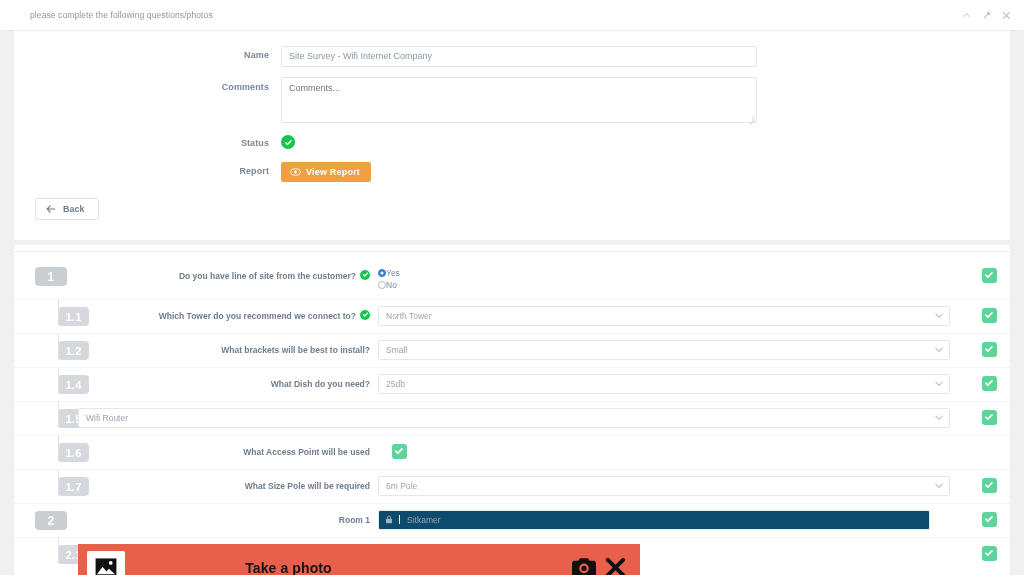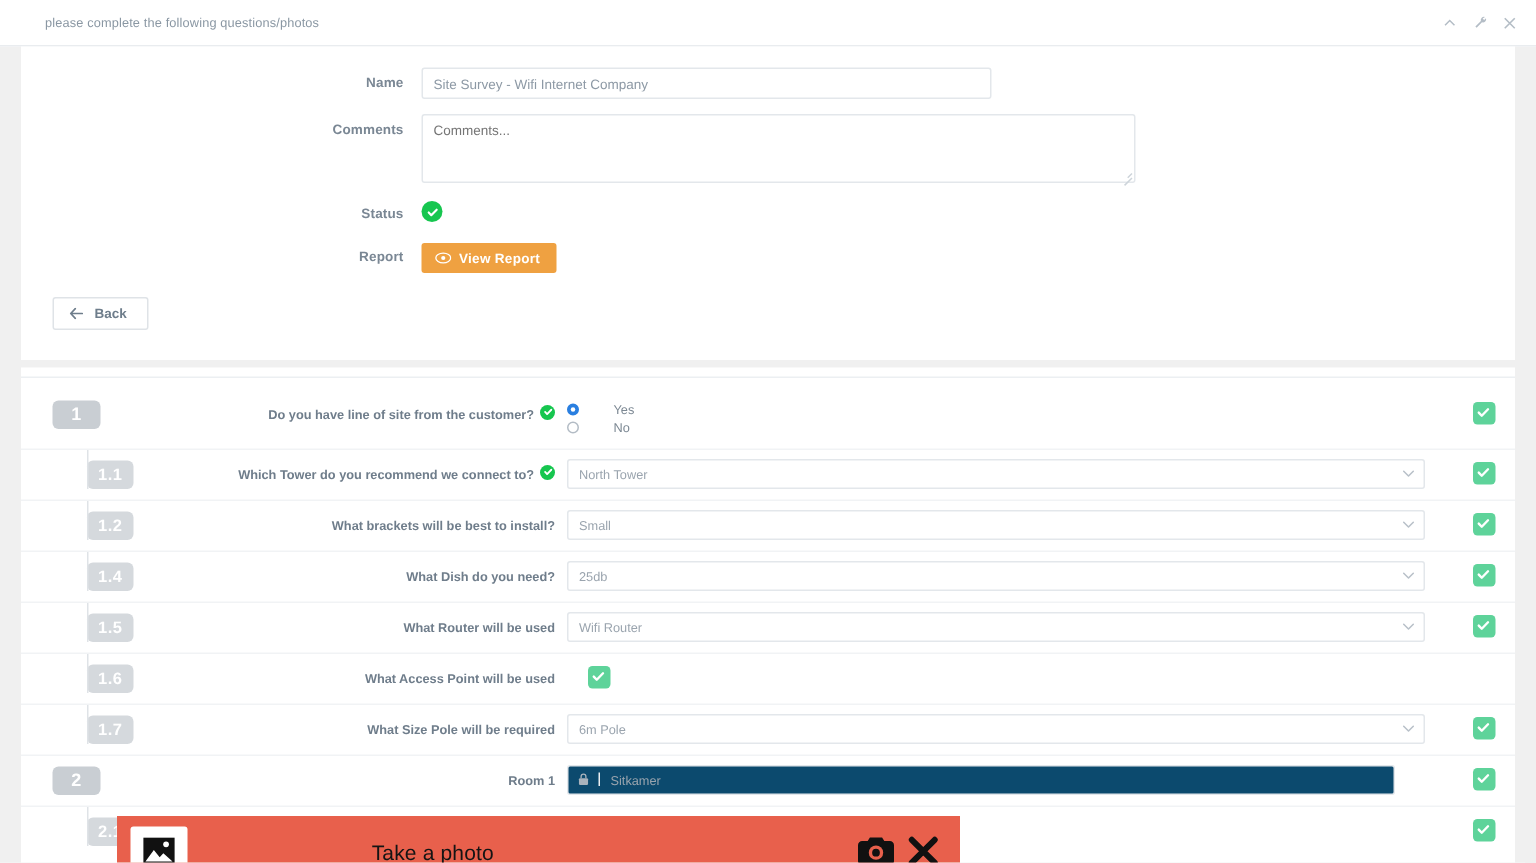--- a/index.html
+++ b/index.html
@@ -44,21 +44,21 @@
     padding-right: 12px;
     font-size: 9px;
     font-weight: bold;
     color: #7a8794;
     padding-top: 5px;
     letter-spacing: .1px;
   }
   .fctl { flex: 1; }
 
   .txtinput {
-    width: 380px;
+    width: 476px;
     height: 21px;
     border: 1px solid #e3e7eb;
     border-radius: 2px;
     font-size: 9px;
     color: #8d99a5;
     padding: 0 7px;
     background: #fff;
     font-family: "Liberation Sans", sans-serif;
     line-height: 19px;
   }
@@ -195,21 +195,21 @@
     color: #9aa4ae;
     cursor: pointer;
   }
   .selectbox .chev {
     position: absolute; right: 6px; top: 50%; transform: translateY(-50%);
     color: #b9c1c9;
   }
   .selectbox .chev svg { display: block; }
 
   .radio-group { display: flex; flex-direction: column; gap: 2px; padding-top: 2px; }
-  .radio-item { display: flex; align-items: center; gap: 23px; font-size: 8.5px; color: #7c8893; cursor: pointer; }
+  .radio-item { display: flex; align-items: center; gap: 0; font-size: 8.5px; color: #7c8893; cursor: pointer; }
   .radio-dot {
     width: 8px; height: 8px; border-radius: 50%;
     border: 1px solid #b3bcc5; background: #fff; flex: none;
     display: inline-block; position: relative;
   }
   .radio-dot.on { border-color: #2a7fe0; background: #2a7fe0; }
   .radio-dot.on:after {
     content:""; position:absolute; left:50%; top:50%;
     width:3px; height:3px; border-radius:50%; background:#fff;
     transform: translate(-50%,-50%);
@@ -247,21 +247,21 @@
     border-radius: 2px;
     display: flex; align-items: center; justify-content: center;
     flex: none;
   }
   .photo-thumb svg { display: block; }
   .photo-text {
     flex: 1;
     text-align: center;
     color: #141414;
     font-size: 14px;
-    font-weight: normal;
+    font-weight: bold;
     letter-spacing: .1px;
     padding-right: 120px;
   }
   .photo-actions { display: flex; align-items: center; gap: 9px; padding-right: 14px; color: #111; }
   .photo-actions svg { display:block; cursor: pointer; }
 
   
   .qcheck-cell {
     width: 42px; flex: none;
     display: flex; justify-content: center;
@@ -471,23 +471,20 @@
           <div class="qcheck-cell">
             <span class="check-badge">
               <svg width="10" height="10" viewBox="0 0 12 12">
                 <path d="M2.2 6.1l2.4 2.5 5-5.2" fill="none" stroke="#fff" stroke-width="1.9" stroke-linecap="round" stroke-linejoin="round"></path>
               </svg>
             </span>
           </div>
         </div>
         <div class="qrow sub">
           <div class="qnum-cell"><span class="indent-line"></span><span class="qnum">1.5</span></div>
-          <div class="qlabel-cell">
-            <span class="qlabel-txt">What Router will be used</span>
-          </div>
           <div class="qfield-cell">
             <div class="selectbox">
               <span>Wifi Router</span>
               <span class="chev">
                 <svg width="8" height="6" viewBox="0 0 10 7">
                   <path d="M1 1.2L5 5.2l4-4" fill="none" stroke="#b9c1c9" stroke-width="1.3" stroke-linecap="round" stroke-linejoin="round"></path>
                 </svg>
               </span>
             </div>
           </div>

